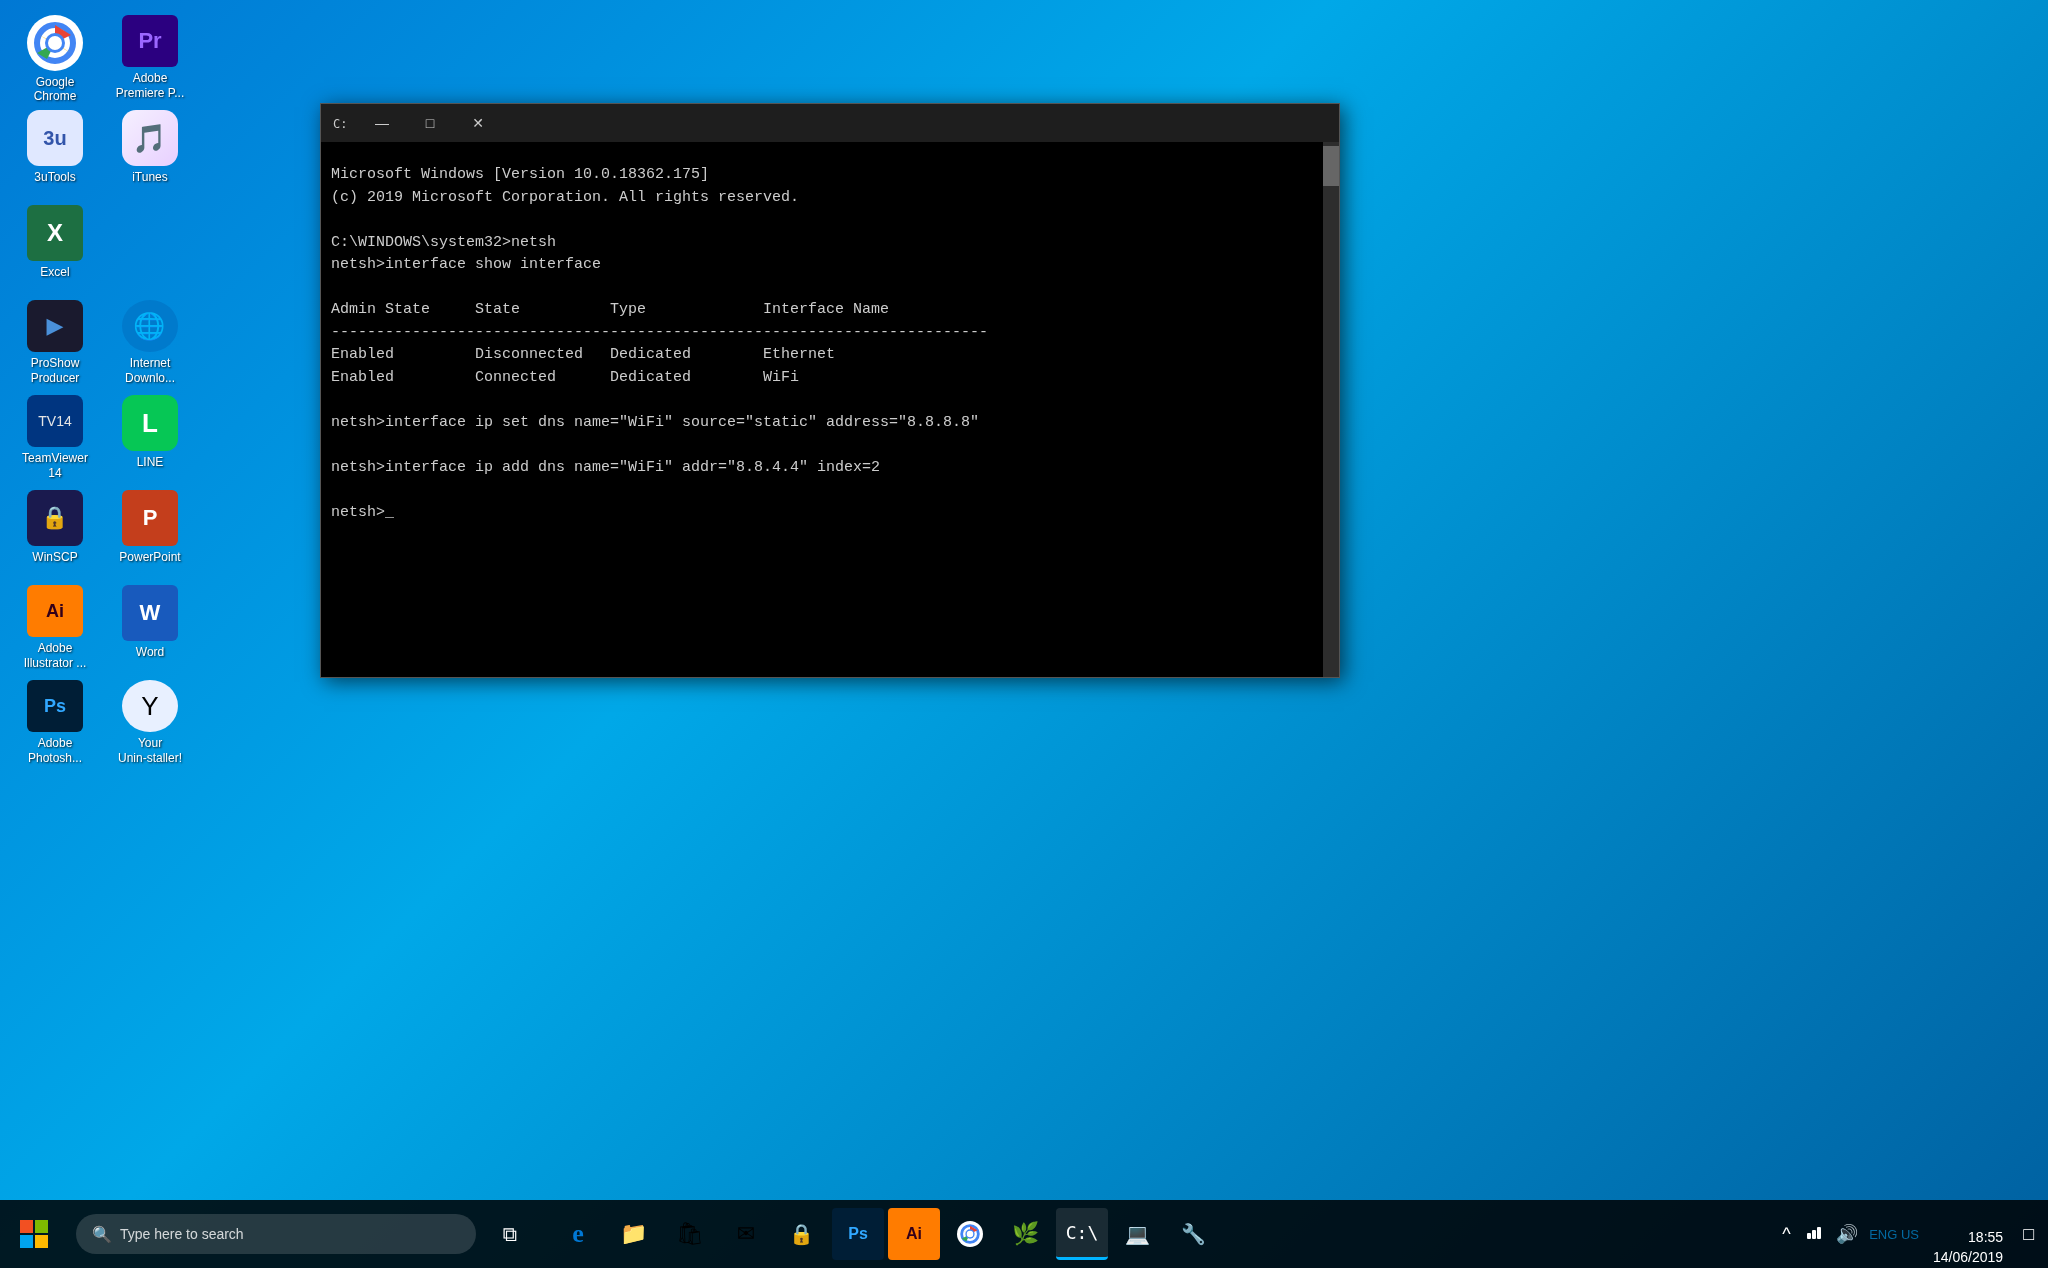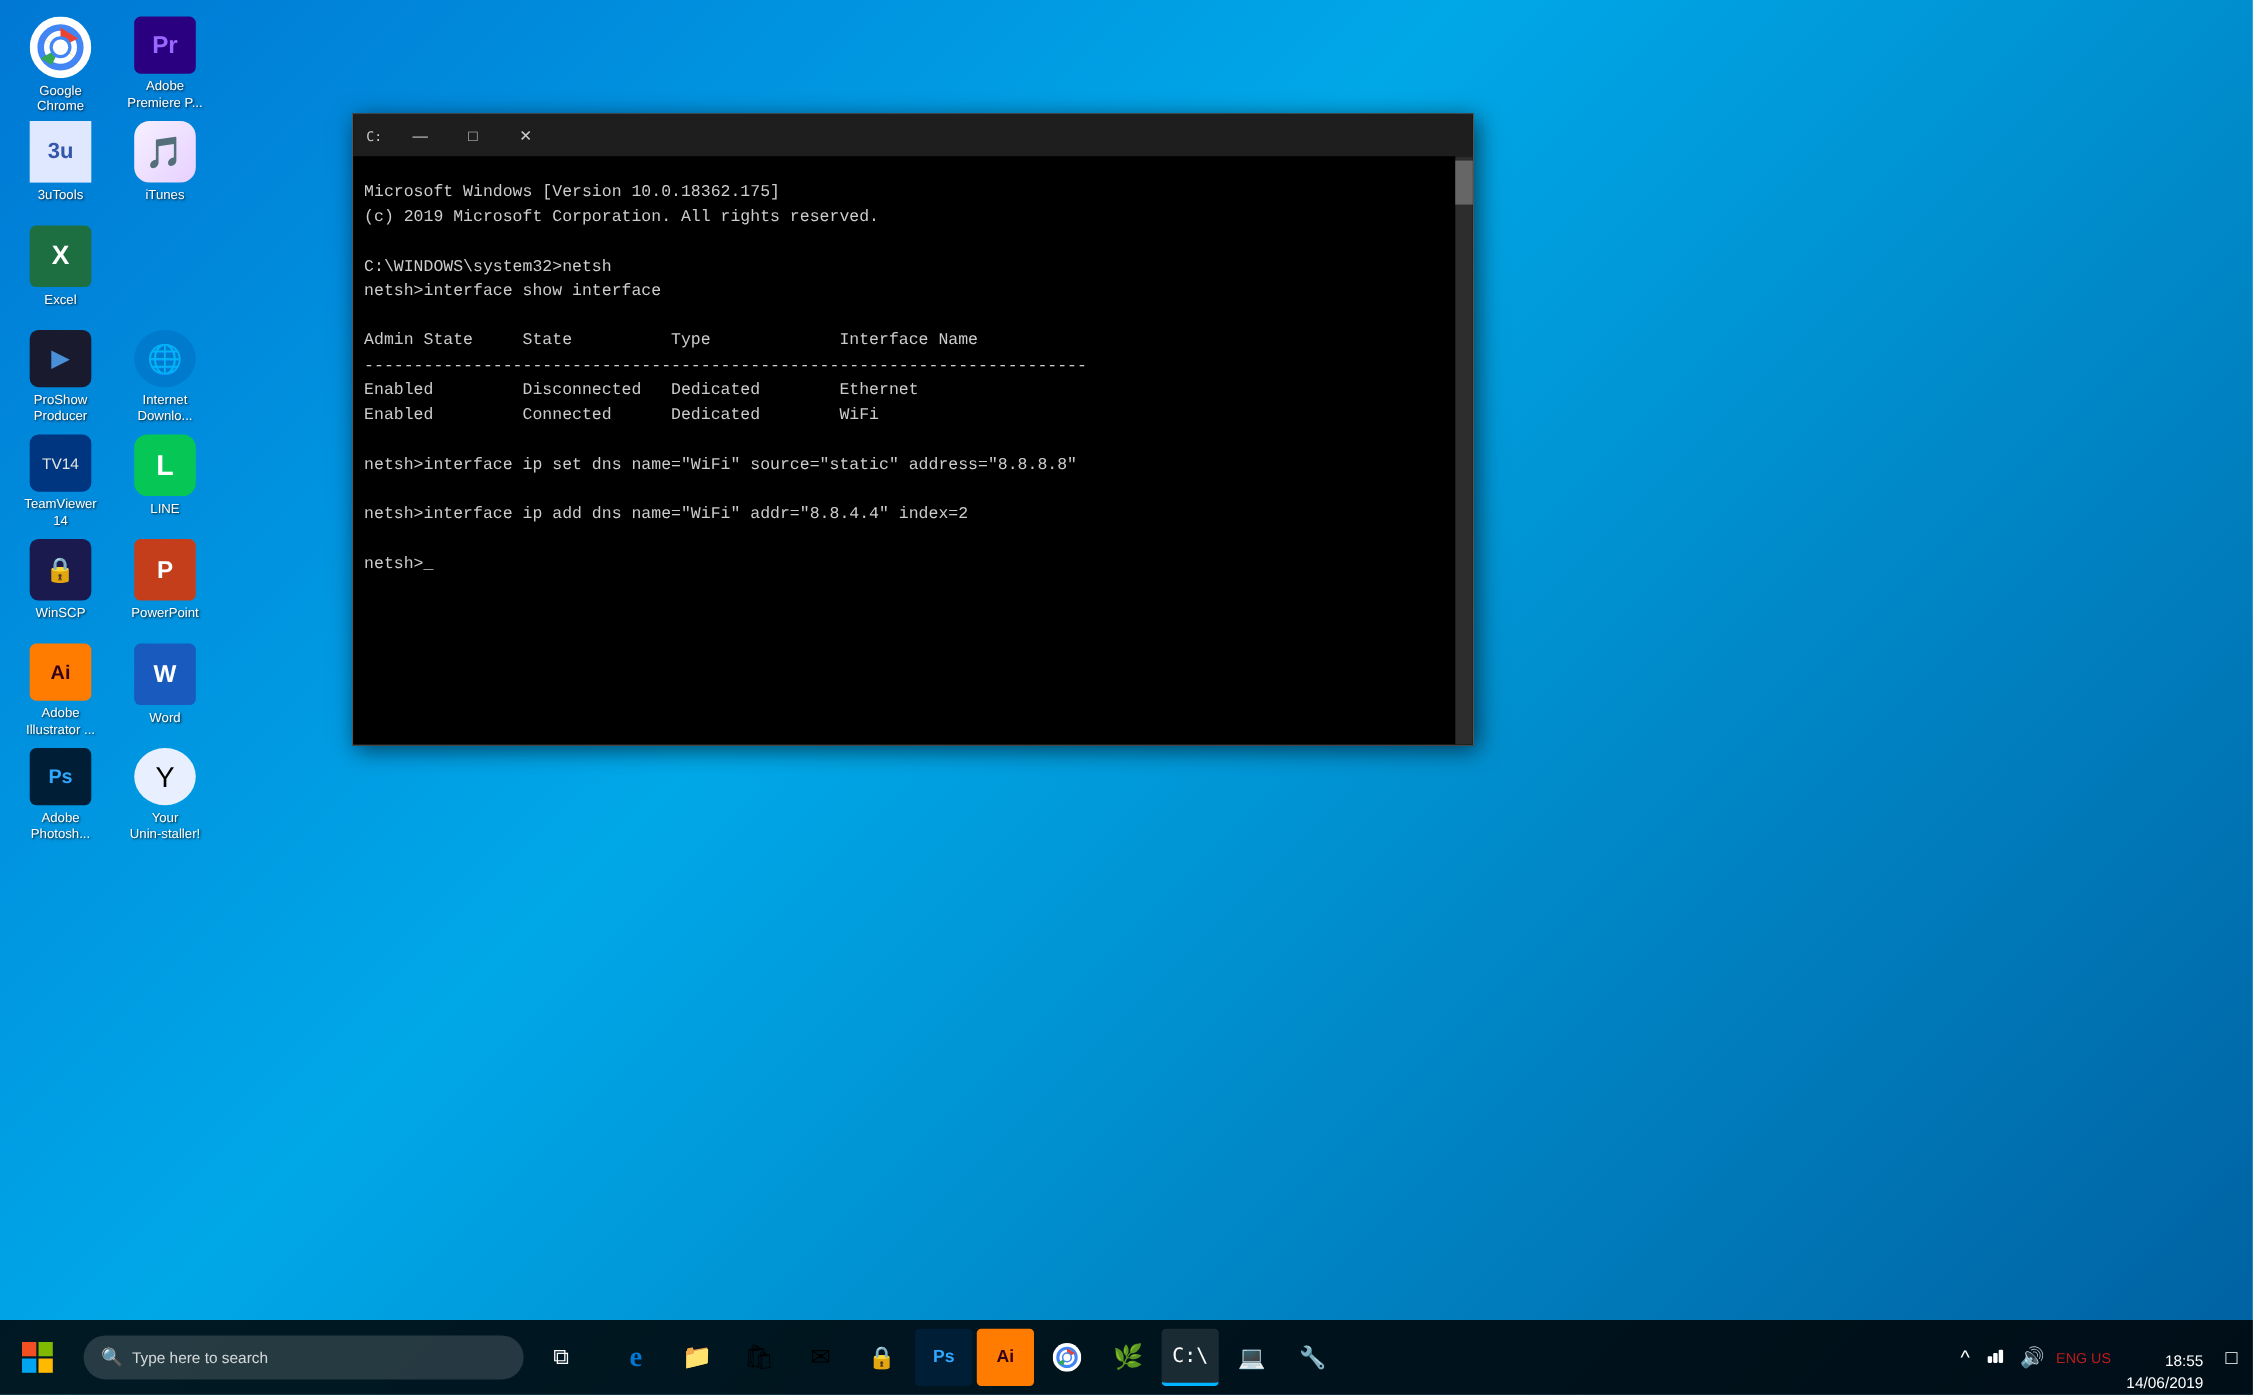--- a/index.html
+++ b/index.html
@@ -347,21 +347,21 @@
         </svg>
       </div>
       <span class="icon-label">Google Chrome</span>
     </div>
     <div class="desktop-icon">
       <div class="icon-img icon-adobe-pr" style="border-radius:6px;">Pr</div>
       <span class="icon-label">Adobe<br>Premiere P...</span>
     </div>
 
     <div class="desktop-icon">
-      <div class="icon-img" style="background:#e0e8ff; border-radius:0; font-size:20px; font-weight:bold; color:#3355aa;">3u</div>
+      <div class="icon-img" style="background:#e0e8ff; border-radius:12px; font-size:20px; font-weight:bold; color:#3355aa;">3u</div>
       <span class="icon-label">3uTools</span>
     </div>
     <div class="desktop-icon">
       <div class="icon-img icon-itunes" style="border-radius:14px; background: linear-gradient(135deg,#f5f0ff,#e8d0ff);">🎵</div>
       <span class="icon-label">iTunes</span>
     </div>
 
     <div class="desktop-icon">
       <div class="icon-img icon-excel" style="border-radius:6px;">X</div>
       <span class="icon-label">Excel</span>
@@ -527,21 +527,21 @@
     <div class="taskbar-right">
       <div class="tray-icon">^</div>
       <div class="tray-icon">
         <svg width="18" height="18" viewBox="0 0 18 18" fill="white">
           <rect x="2" y="10" width="4" height="6" rx="1"></rect>
           <rect x="7" y="7" width="4" height="9" rx="1"></rect>
           <rect x="12" y="4" width="4" height="12" rx="1"></rect>
         </svg>
       </div>
       <div class="tray-icon">🔊</div>
-      <div style="color:#b91c1c; font-size:13px; display:flex; align-items:center; gap:4px;">
+      <div style="color:#0369a1; font-size:13px; display:flex; align-items:center; gap:4px;">
         <span>ENG
 US</span>
       </div>
       <div class="clock">
         <span>18:55</span>
         <span>14/06/2019</span>
       </div>
       <div class="tray-icon">□</div>
     </div>
   </div>

